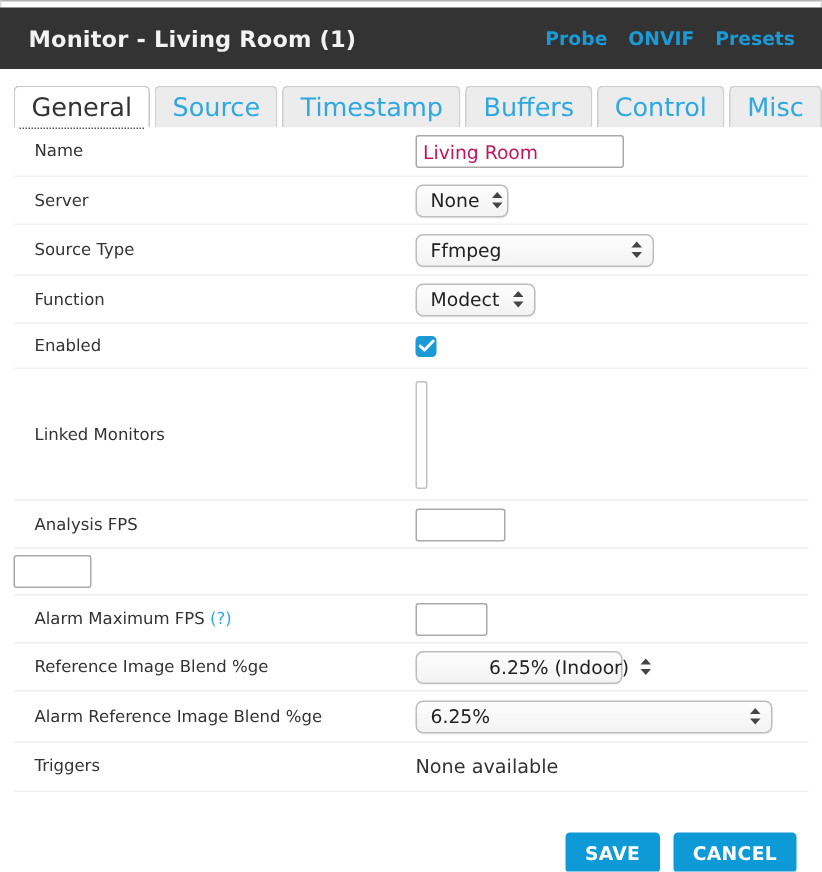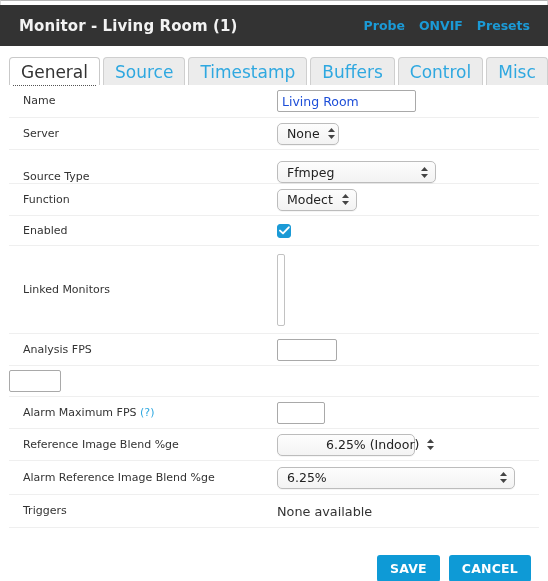--- a/index.html
+++ b/index.html
@@ -141,40 +141,40 @@
     align-items: center;
   }
   .hint-link {
     color: #2fa8e0;
     cursor: pointer;
   }
 
   
   .row-name      { height: 33px; }
   .row-server    { height: 32px; }
-  .row-srctype   { height: 34px; align-items: flex-end; }
+  .row-srctype   { height: 34px; }
   .row-function  { height: 32px; }
   .row-enabled   { height: 30px; }
   .row-linked    { height: 88px; align-items: center; }
   .row-afps      { height: 32px; }
   .row-mfps      { height: 31px; }
   .row-amfps     { height: 32px; }
   .row-ref       { height: 32px; }
   .row-alarmref  { height: 34px; }
   .row-triggers  { height: 33px; }
 
   
   .text-input {
     height: 22px;
     border: 1px solid #a9a9a9;
     border-radius: 2px;
     background: #ffffff;
     font-family: "DejaVu Sans", "Liberation Sans", sans-serif;
     font-size: 12.5px;
-    color: #1d4ed8;
+    color: #be185d;
     padding: 0 4px;
     outline: none;
   }
   .input-name { width: 139px; }
   .input-fps  { width: 60px; }
   .input-fps-sm { width: 52px; }
   .input-fps-xs { width: 48px; }
 
   .select {
     height: 22px;

